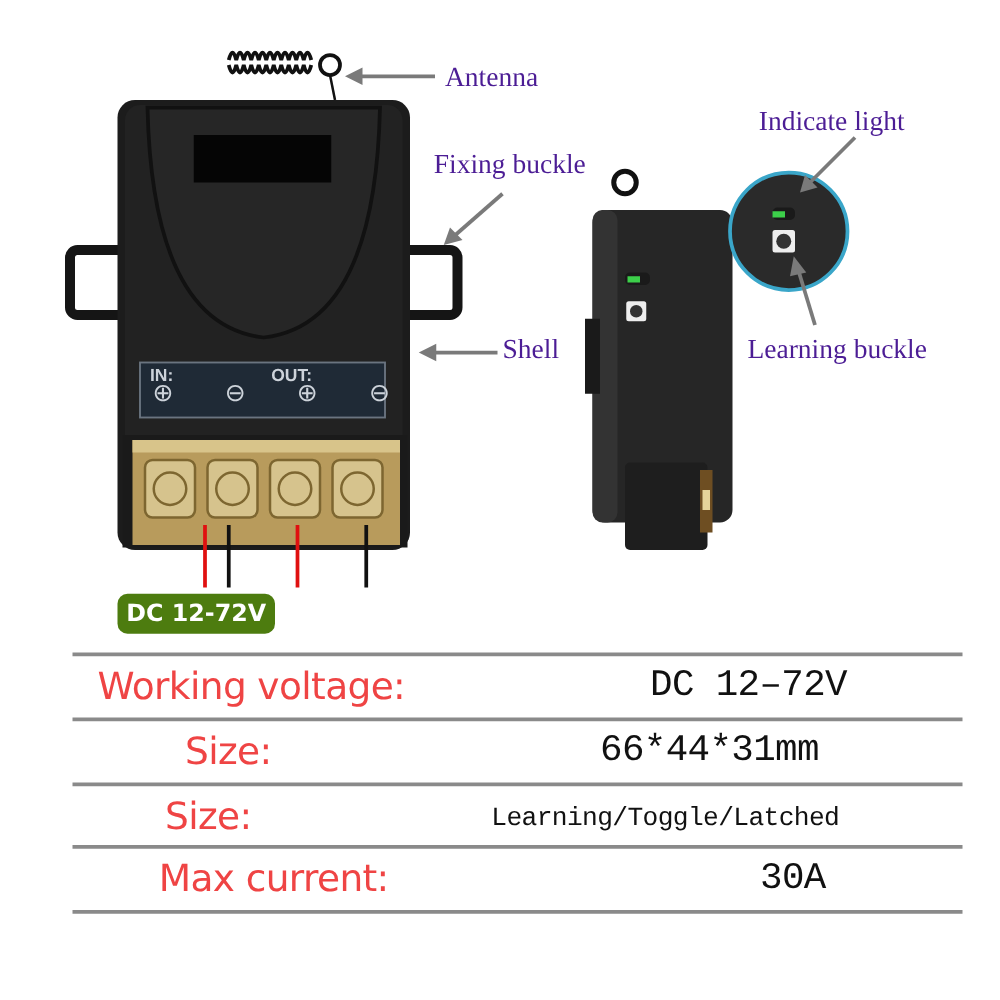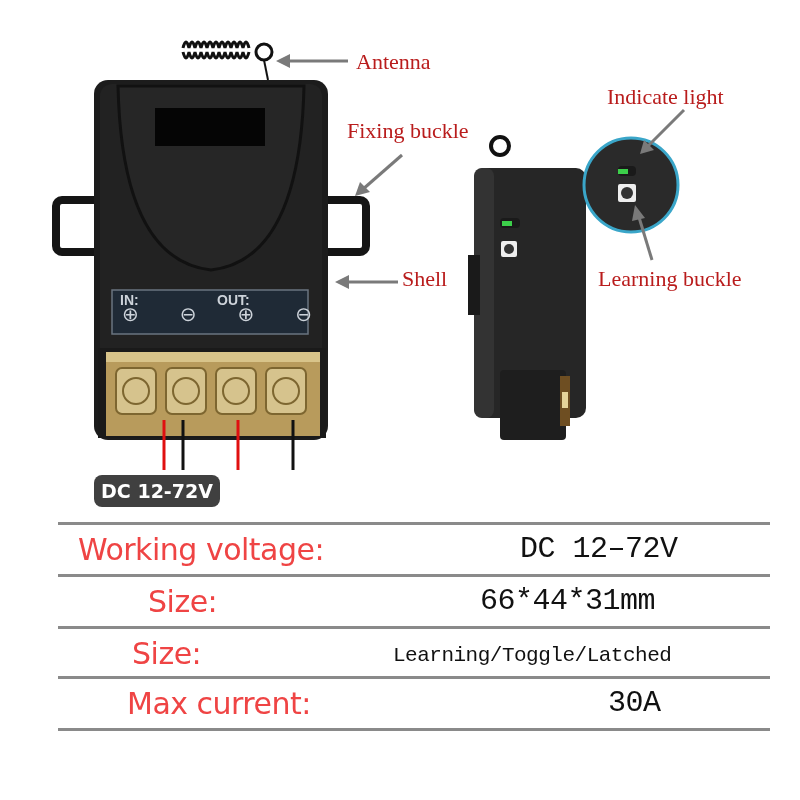--- a/index.html
+++ b/index.html
@@ -1,25 +1,25 @@
 <!DOCTYPE html>
 <html><head>
 <meta charset="utf-8">
 <style>
   html,body{margin:0;padding:0;background:#fff;}
   body{width:800px;height:800px;position:relative;overflow:hidden;font-family:"Liberation Sans",sans-serif;}
   .abs{position:absolute;}
-  .serif{font-family:"Liberation Serif",serif;color:#b91c1c;}
+  .serif{font-family:"Liberation Serif",serif;color:#4c1d95;}
   .label{font-size:22px;}
   .arrow{stroke:#7a7a7a;stroke-width:3;fill:none;}
   .arrowhead{fill:#7a7a7a;}
   .spec-line{position:absolute;left:58px;width:712px;height:3px;background:#8a8a8a;}
   .spec-key{position:absolute;font-size:30px;color:#ef4444;font-family:"DejaVu Sans",sans-serif;font-weight:normal;letter-spacing:-0.5px;}
   .spec-val{position:absolute;font-size:30px;color:#111;font-family:Liberation Mono, monospace;letter-spacing:-0.5px;}
-  .badge{position:absolute;left:94px;top:475px;width:126px;height:32px;border-radius:8px;background:#404040;color:#fff;font-weight:bold;font-size:19px;display:flex;align-items:center;justify-content:center;font-family:"DejaVu Sans",sans-serif;}
+  .badge{position:absolute;left:94px;top:475px;width:126px;height:32px;border-radius:8px;background:#4d7c0f;color:#fff;font-weight:bold;font-size:19px;display:flex;align-items:center;justify-content:center;font-family:"DejaVu Sans",sans-serif;}
 </style>
 </head>
 <body>
 
 <svg class="abs" style="left:0;top:0" width="800" height="520">
 
   <g>
     <path d="M183,48 q3,-12 6,0 q3,-12 6,0 q3,-12 6,0 q3,-12 6,0 q3,-12 6,0 q3,-12 6,0 q3,-12 6,0 q3,-12 6,0 q3,-12 6,0 q3,-12 6,0 q3,-12 6,0" stroke="#111" stroke-width="3" fill="none"></path>
     <path d="M183,52 q3,12 6,0 q3,12 6,0 q3,12 6,0 q3,12 6,0 q3,12 6,0 q3,12 6,0 q3,12 6,0 q3,12 6,0 q3,12 6,0 q3,12 6,0 q3,12 6,0" stroke="#111" stroke-width="3" fill="none"></path>
     <circle cx="264" cy="52" r="8" stroke="#111" stroke-width="3" fill="none"></circle>

